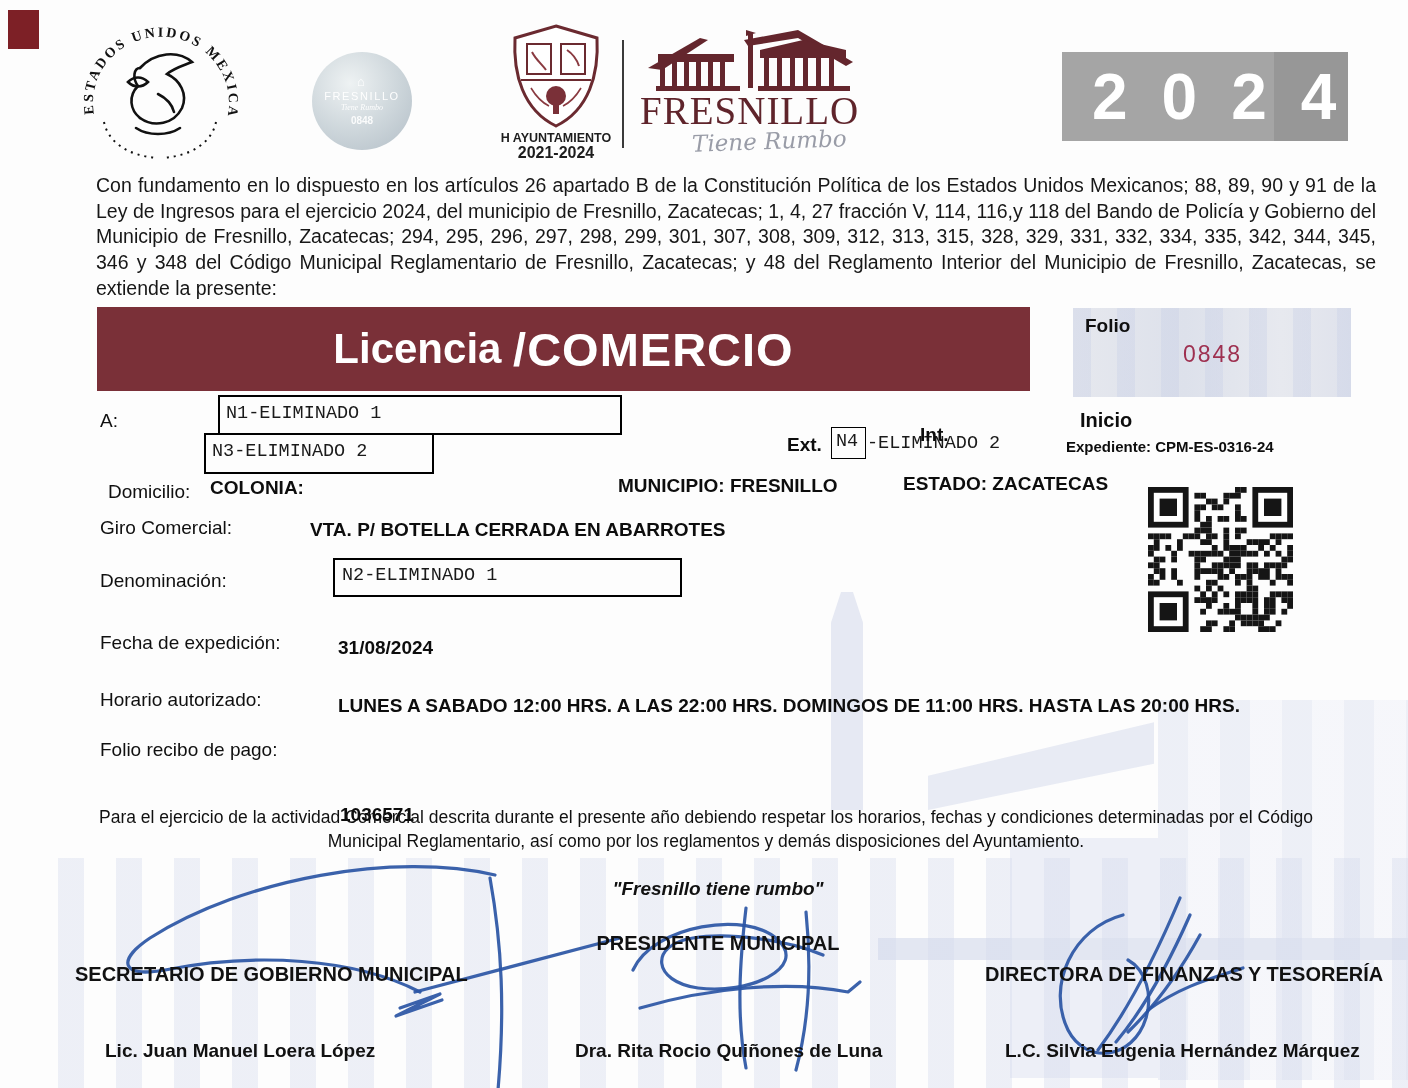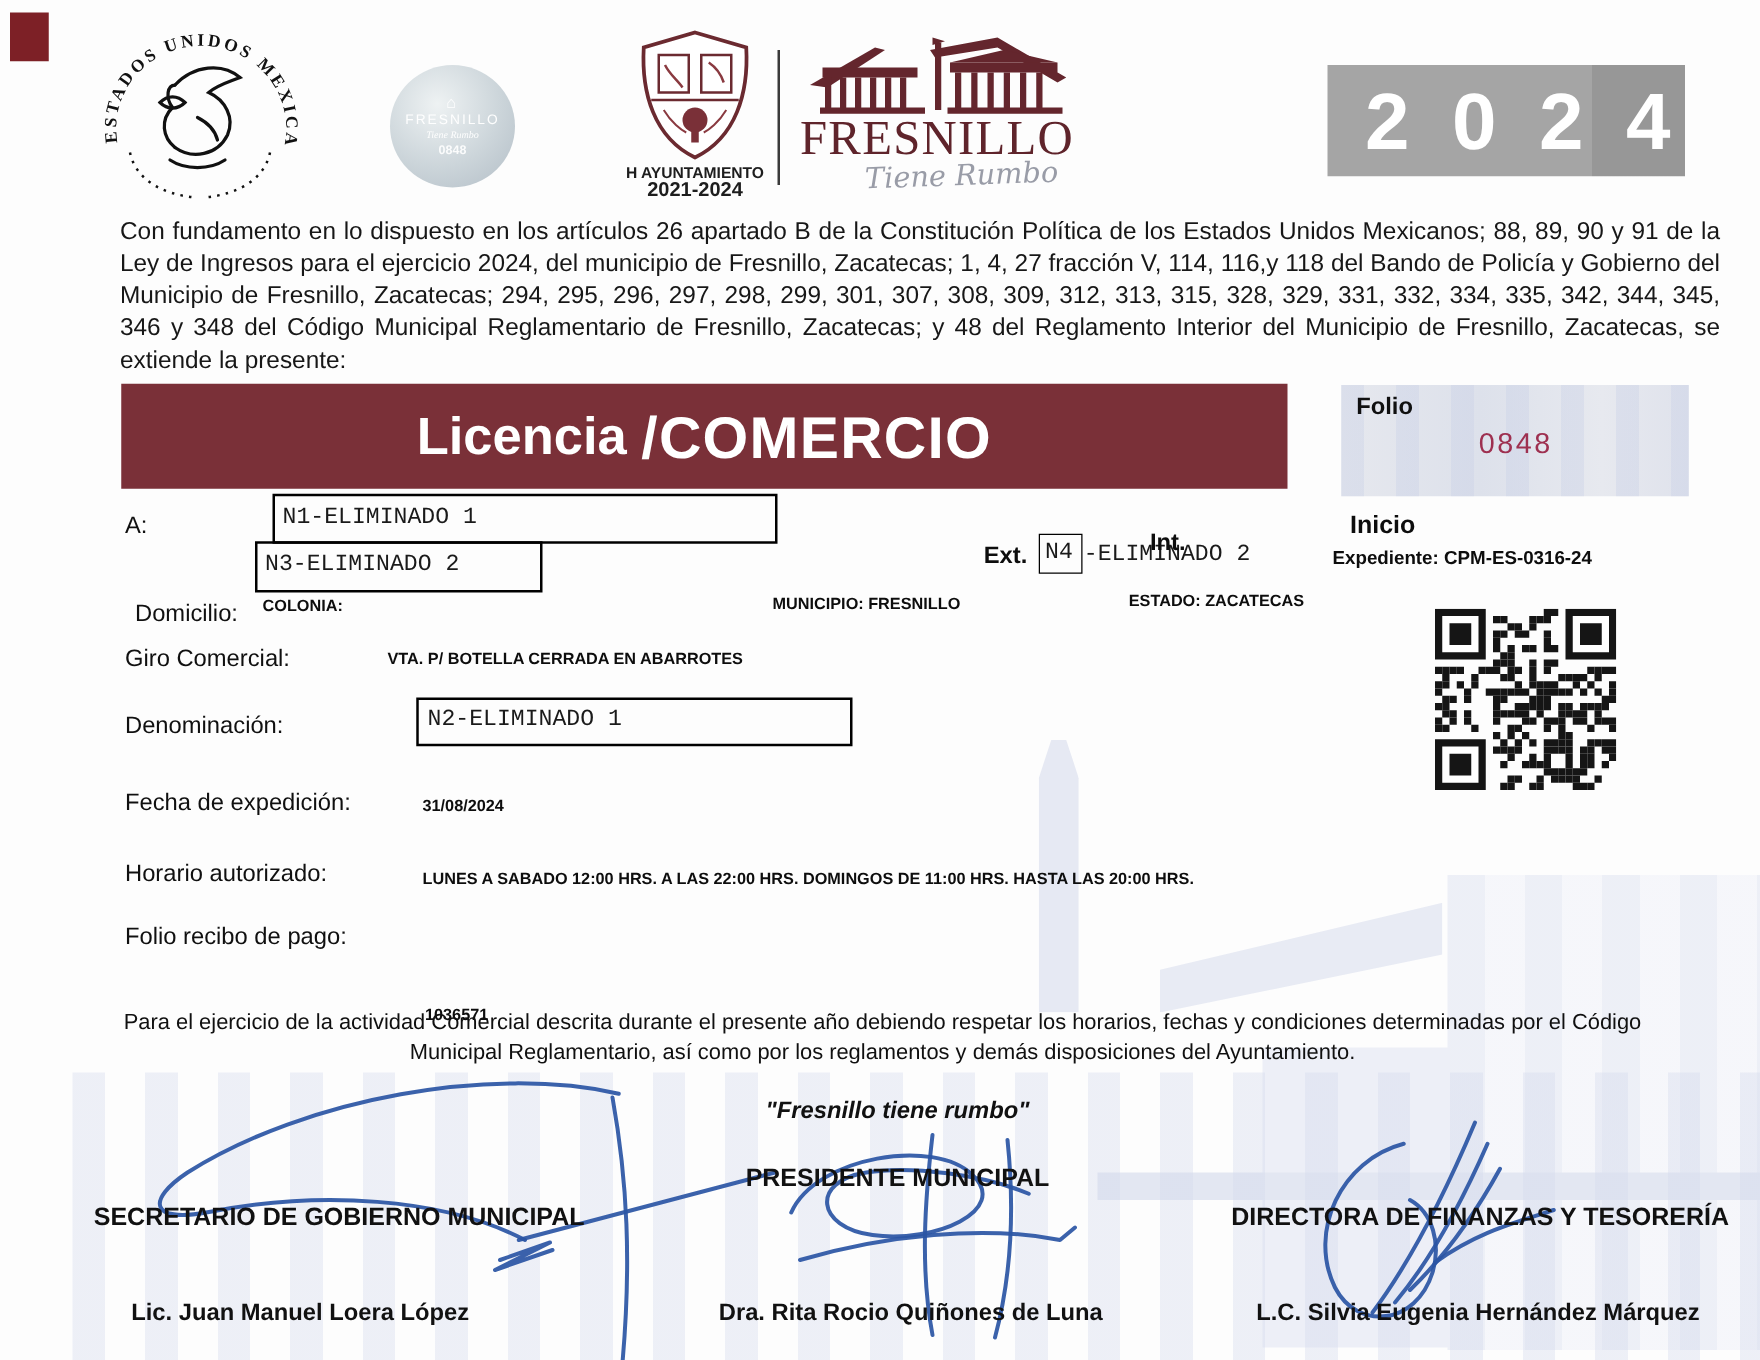--- a/index.html
+++ b/index.html
@@ -58,21 +58,21 @@
   .foliobox{
     left:1073px;top:308px;width:278px;height:89px;
     background:
       repeating-linear-gradient(90deg,rgba(198,206,230,.35) 0 18px,rgba(255,255,255,0) 18px 44px),
       linear-gradient(90deg,#e6e8ee,#dde1eb 40%,#e7e9ef 75%,#dfe2ec);
   }
   .foliobox .flabel{position:absolute;left:12px;top:7px;font-size:19px;font-weight:bold;color:#101010;}
   .foliobox .fvalue{position:absolute;left:110px;top:33px;font-size:23px;letter-spacing:2px;color:#9e3050;}
   .redbox{border:2px solid #000;background:transparent;}
   .lbl{font-size:19px;color:#101010;}
-  .val-b{font-weight:bold;font-size:13px;color:#0d0d0d;}
+  .val-b{font-weight:bold;font-size:19px;color:#0d0d0d;}
   .monoval{font-size:18.5px;color:#1a1a1a;}
   .sig path{fill:none;stroke:#2a55a4;stroke-width:3.2;stroke-linecap:round;stroke-linejoin:round;opacity:.92;}
   .ftitle{font-weight:bold;font-size:20px;color:#111;}
   .fname{font-weight:bold;font-size:19px;color:#111;}
   .fquote{font-weight:bold;font-style:italic;font-size:19px;color:#111;}
   .fpara{font-size:17.5px;line-height:1.35;text-align:center;color:#101010;}
 </style>
 </head>
 <body>
 

